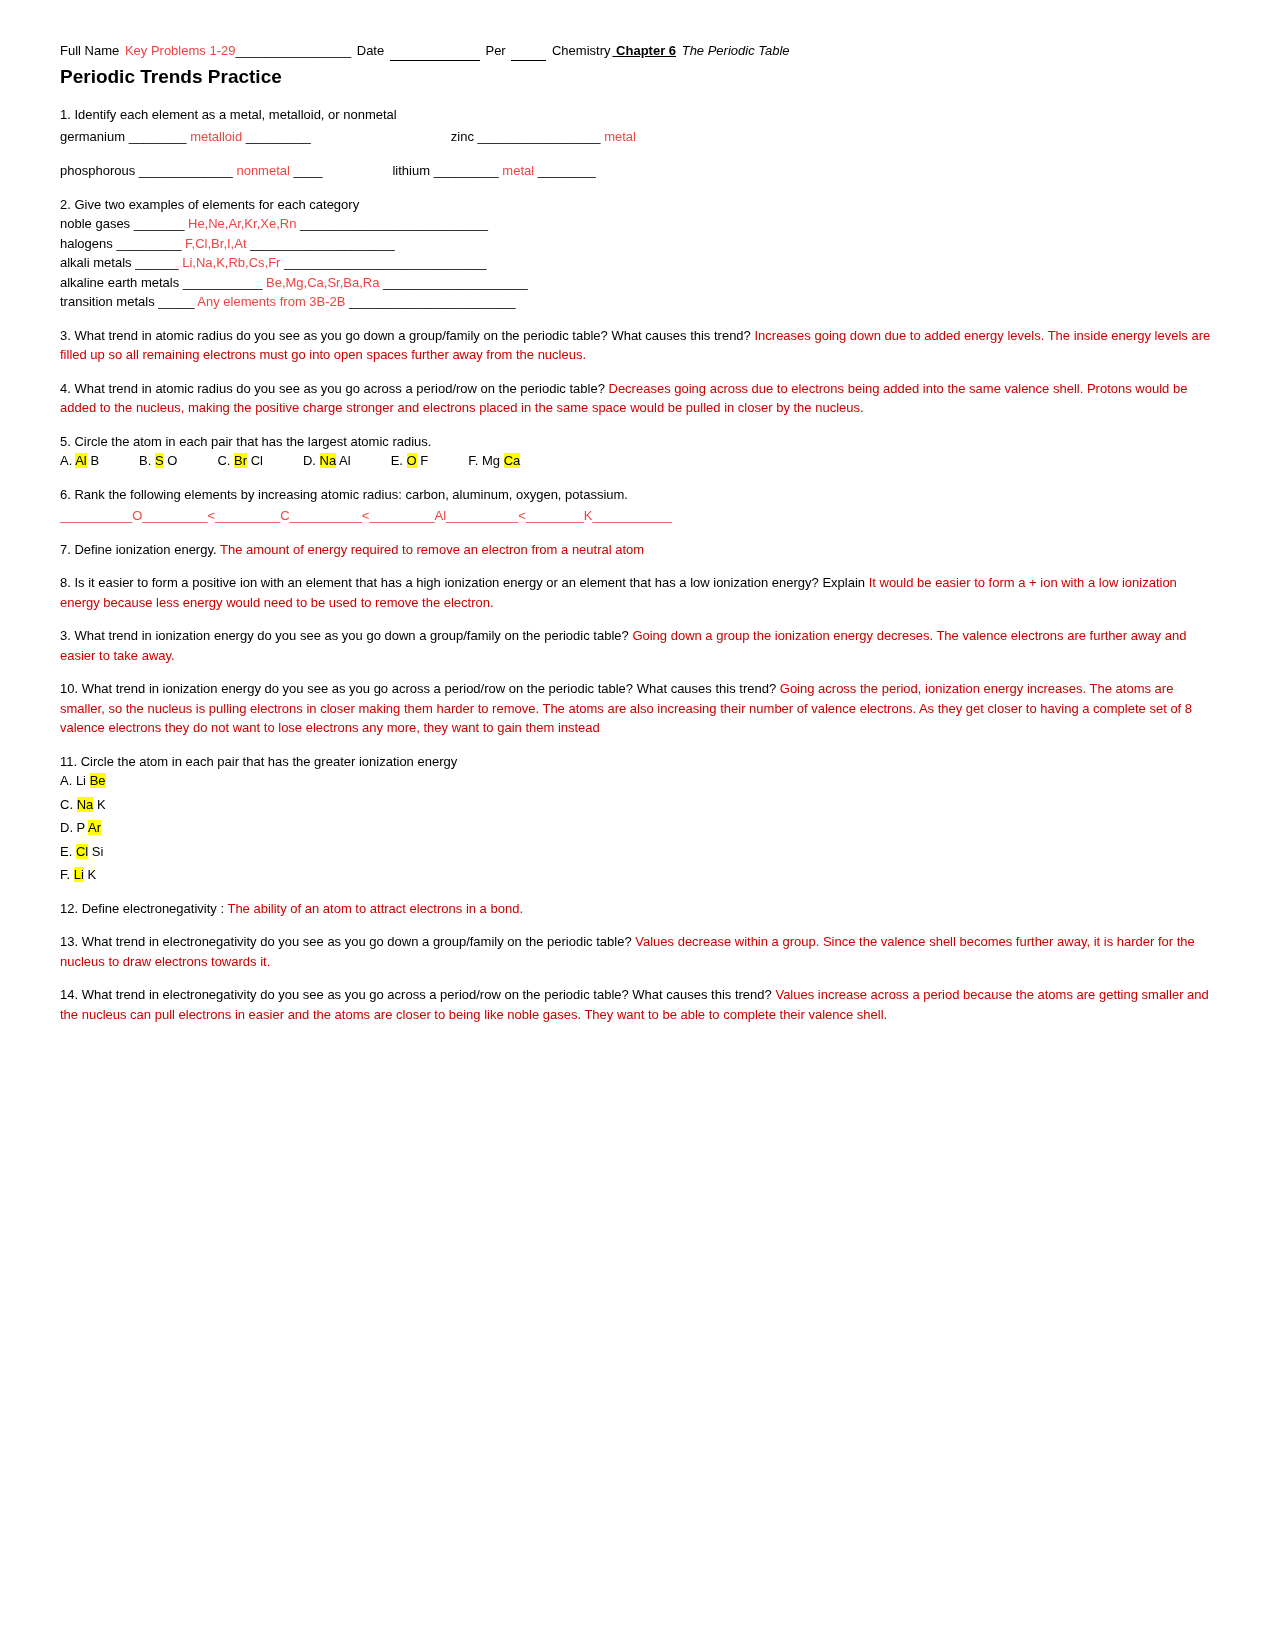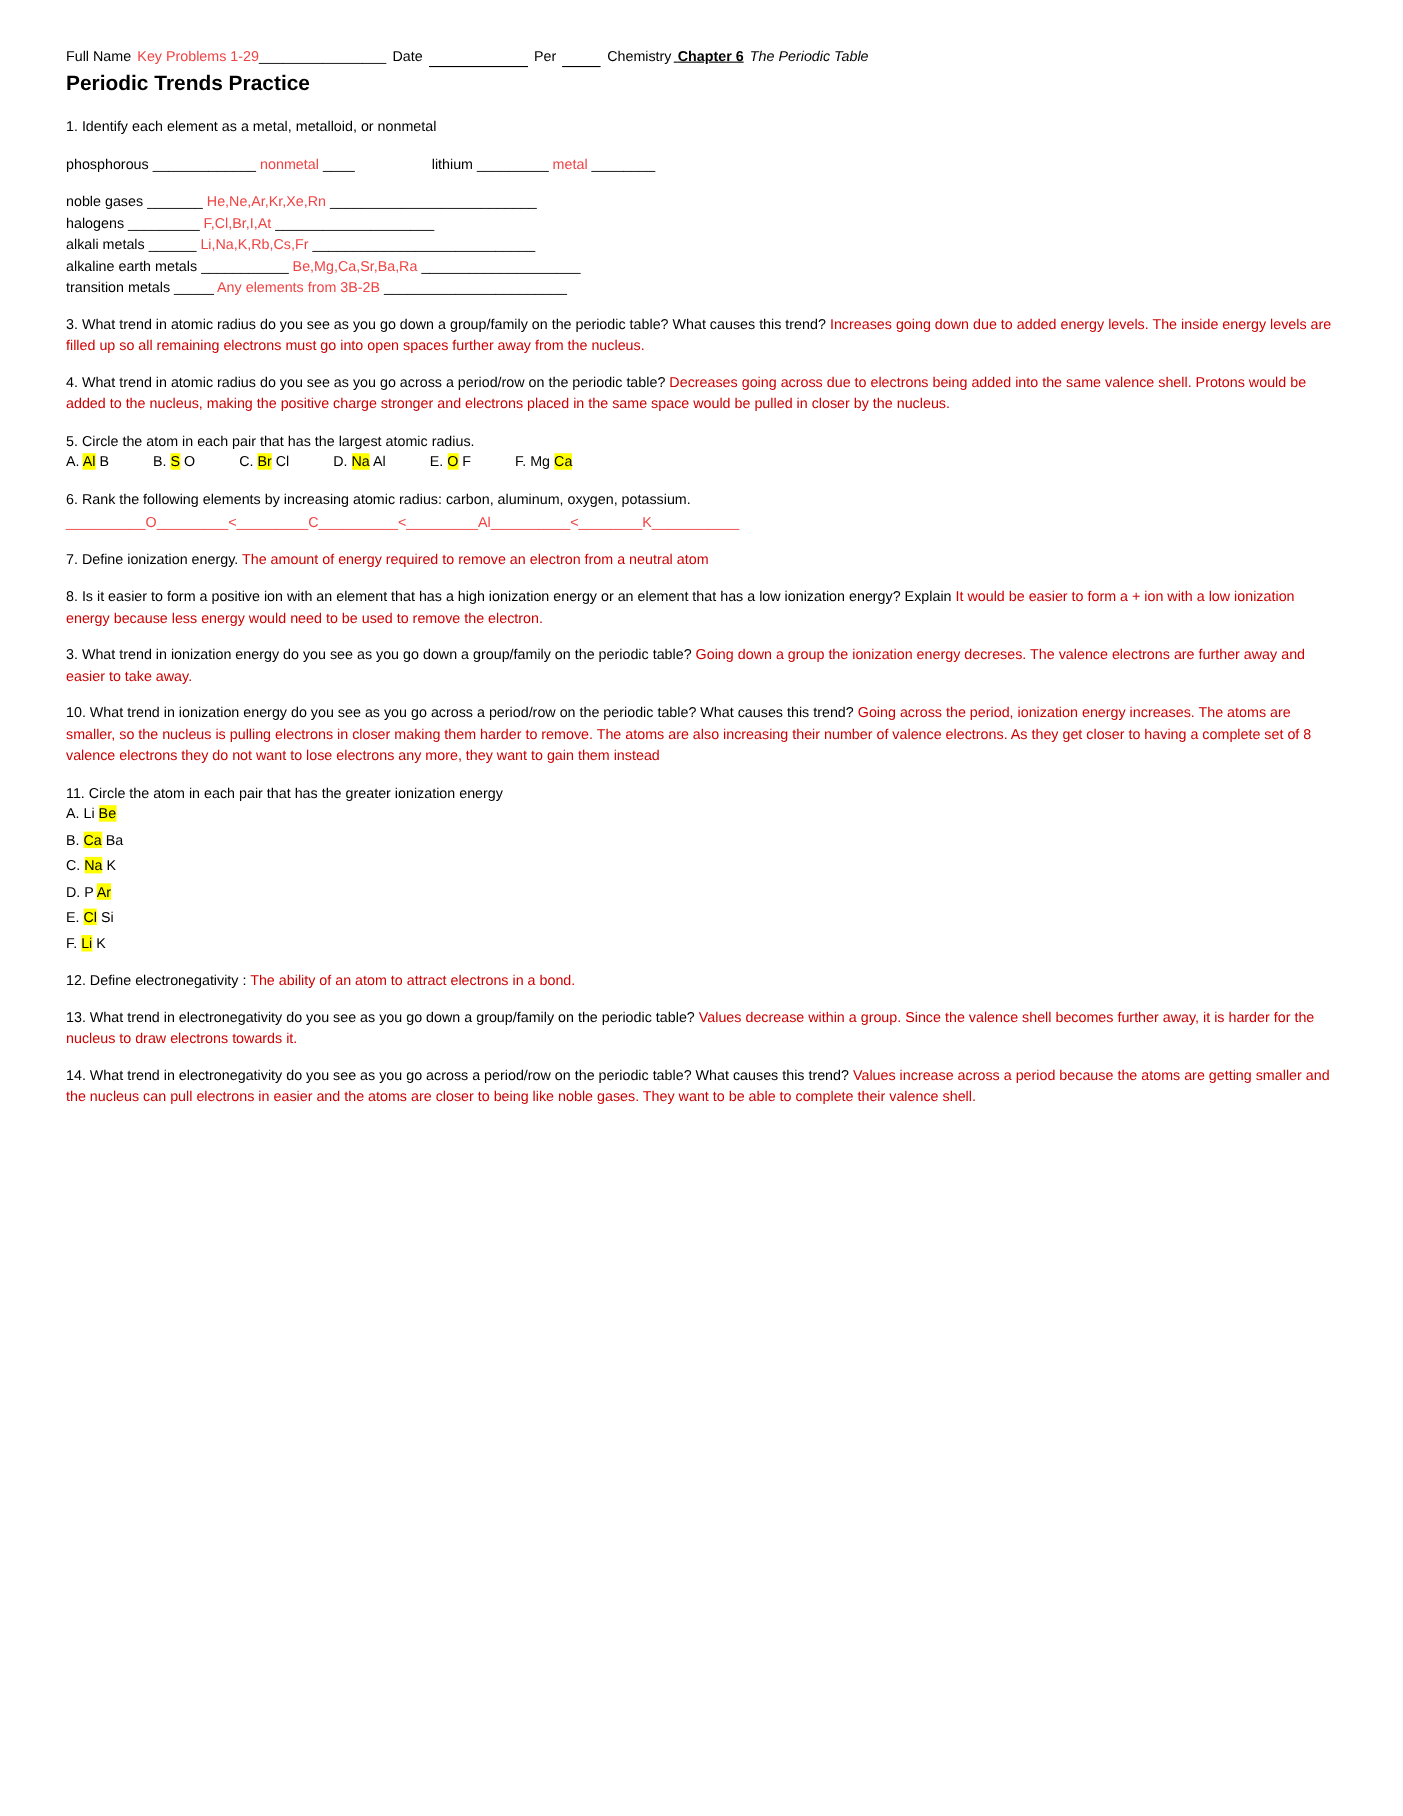--- a/index.html
+++ b/index.html
@@ -64,37 +64,51 @@
   <span>&nbsp;<span class="underline-field" style="min-width:35px;">&nbsp;</span>&nbsp;</span>
   <span>Chemistry</span>
   <span class="bold-text">&nbsp;<span>Chapter 6</span></span>
   <span class="italic-text">&nbsp;<span>The Periodic Table</span></span>
 </div>
 
 <div class="section-title q-block">Periodic Trends Practice</div>
 
 <div class="q-block">
   <div>1. Identify each element as a metal, metalloid, or nonmetal</div>
+  <div style="display:flex; gap:20px; flex-wrap:wrap; margin-top:2px;">
+    <span>
+      <span>germanium</span>
+      <span> ________</span>
+      <span class="key-answer">metalloid</span>
+      <span>_________</span>
+    </span>
+    <span style="margin-left:120px;">
+      <span>zinc</span>
+      <span> _________________</span>
+      <span class="key-answer">metal</span>
+    </span>
+  </div>
   <div style="display:flex; gap:20px; flex-wrap:wrap; margin-top:15px;">
     <span>
       <span>phosphorous</span>
       <span> _____________</span>
       <span class="key-answer">nonmetal</span>
       <span>____</span>
     </span>
     <span style="margin-left:50px;">
       <span>lithium</span>
       <span> _________</span>
       <span class="key-answer">metal</span>
       <span>________</span>
     </span>
   </div>
 </div>
 
 <div class="q-block">
+  <div>2. Give two examples of elements for each category</div>
   <div style="margin-top:0;">
     <span>noble gases</span>
     <span> _______</span>
     <span class="key-answer">He,Ne,Ar,Kr,Xe,Rn</span>
     <span>__________________________</span>
   </div>
   <div>
     <span>halogens</span>
     <span> _________</span>
     <span class="key-answer">F,Cl,Br,I,At</span>
@@ -192,25 +206,20 @@
   <span class="red-text">Going across the period, ionization energy increases.  The atoms are smaller, so the nucleus is pulling electrons in closer making them harder to remove.  The atoms are also increasing their number of valence electrons.  As they get closer to having a complete set of 8 valence electrons they do not want to lose electrons any more, they want to gain them instead</span>
 </div>
 
 <div class="q-block">
   <div>11. Circle the atom in each pair that has the greater ionization energy</div>
   <div class="list-item">
     <span>A. Li</span>
     <span> </span><span class="key-yellow">Be</span>
   </div>
   <div class="list-item">
-    <span>B.</span>
-    <span> </span><span class="key-yellow">Ca</span>
-    <span> </span><span>Ba</span>
-  </div>
-  <div class="list-item">
     <span>C.</span>
     <span> </span><span class="key-yellow">Na</span>
     <span> </span><span>K</span>
   </div>
   <div class="list-item">
     <span>D. P</span>
     <span> </span><span class="key-yellow">Ar</span>
   </div>
   <div class="list-item">
     <span>E.</span>

